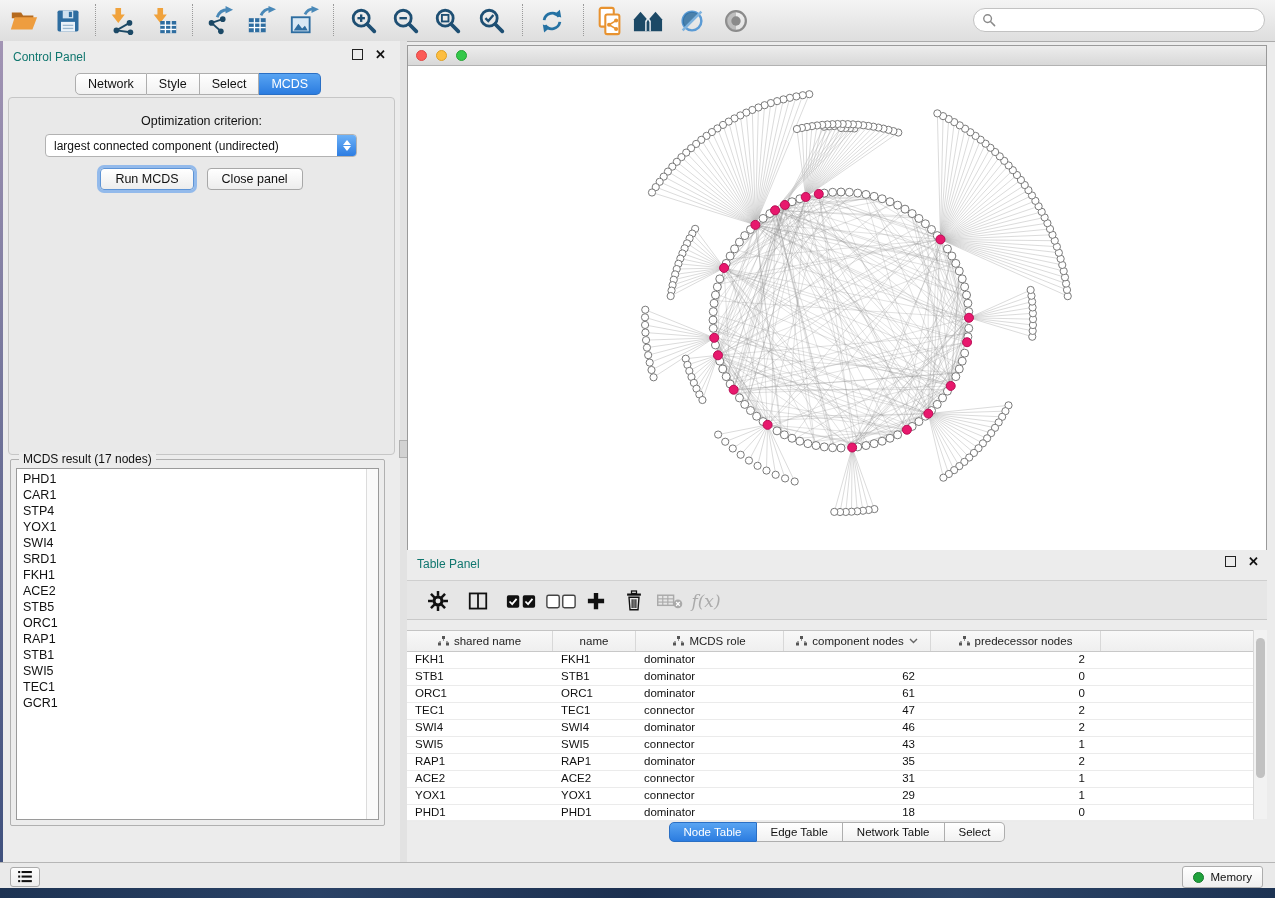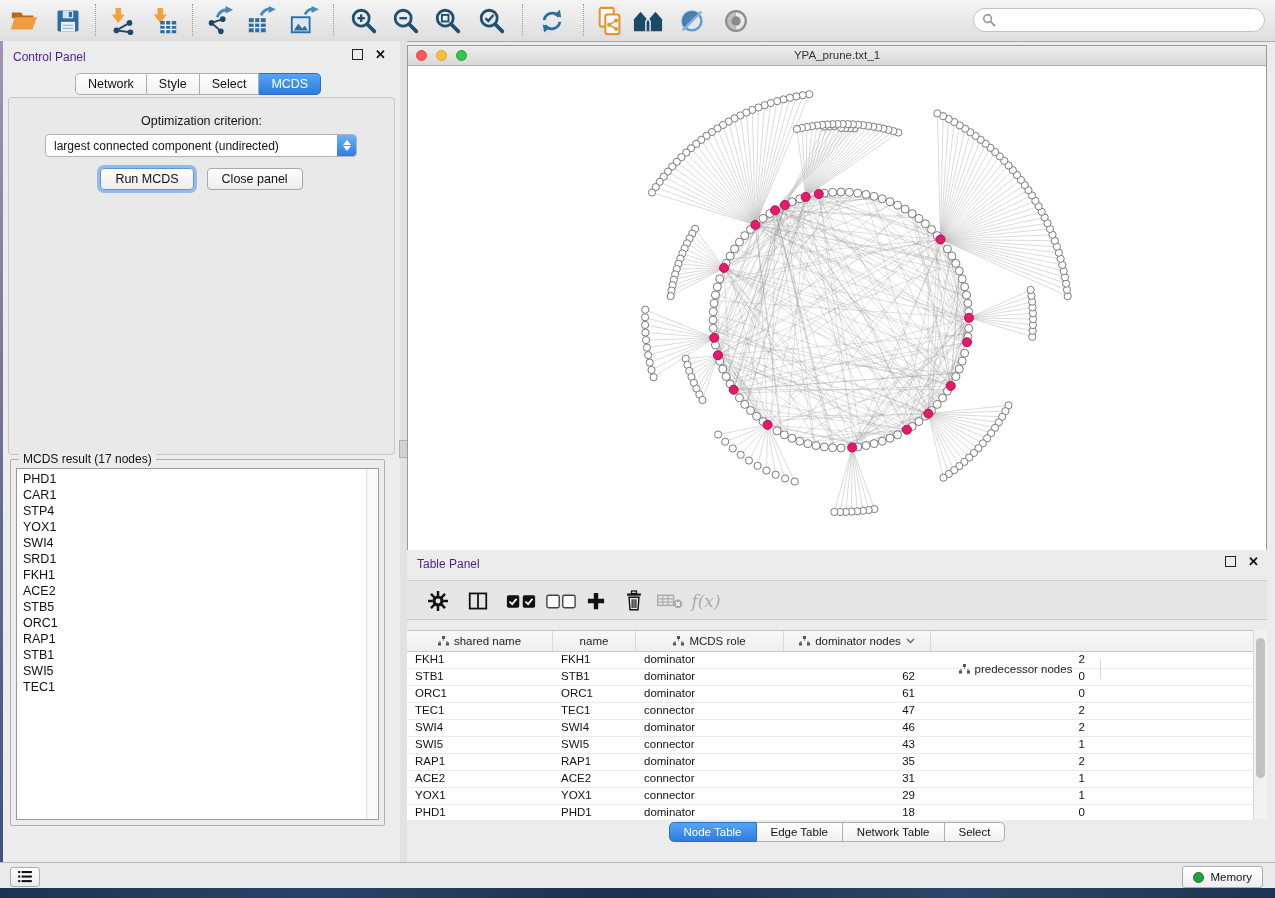--- a/index.html
+++ b/index.html
@@ -9,21 +9,21 @@
   #toolbar{left:0;top:0;width:1275px;height:41px;background:linear-gradient(#f4f4f4,#dedede);border-bottom:1px solid #ababab;}
   .tbi{position:absolute;top:5px;width:32px;height:32px;display:flex;align-items:center;justify-content:center;}
   .tbsep{position:absolute;top:4px;height:32px;border-left:1px dotted #9a9a9a;width:0;}
   #search-box{position:absolute;right:10px;top:8px;width:292px;height:24px;background:#fff;border:1px solid #c2c2c2;border-radius:12px;display:flex;align-items:center;padding-left:8px;box-sizing:border-box;}
   #search-box input{border:none;outline:none;background:transparent;font-size:12px;flex:1;font-family:"Liberation Sans",sans-serif;}
   
   #left-wall{left:0;top:41px;width:3px;height:847px;background:linear-gradient(#a294b4,#6b6f96,#3d4f7c);}
   #bottom-wall{left:0;top:888px;width:1275px;height:10px;background:linear-gradient(90deg,#1d3353,#2a4266 25%,#1c3050 50%,#2d4568 75%,#1d3353);}
   
   #control-panel{left:3px;top:41px;width:397px;height:821px;background:#ececec;}
-  .panel-title{font-size:12px;color:#4c1d95;}
+  .panel-title{font-size:12px;color:#0f766e;}
   .win-btns{position:absolute;right:10px;top:8px;display:flex;gap:12px;align-items:center;}
   .float-glyph{width:9px;height:9px;border:1.5px solid #222;display:inline-block;}
   .close-glyph{font-size:13px;font-weight:bold;color:#111;line-height:9px;}
   #cp-title{left:10px;top:9px;}
   #cp-tabs{left:72px;top:32px;display:flex;}
   .seg{border:1px solid #aeaeae;border-left:none;background:linear-gradient(#ffffff,#f1f1f1);padding:3px 12px;font-size:12.5px;color:#111;cursor:default;}
   .seg:first-child{border-left:1px solid #aeaeae;border-radius:5px 0 0 5px;}
   .seg:last-child{border-radius:0 5px 5px 0;}
   .seg.active{background:linear-gradient(#58a4f2,#2b7ce0);color:#fff;border-color:#2a6fc4;}
   #cp-body{left:5px;top:56px;width:385px;height:356px;background:#e9e9e9;border:1px solid #c6c6c6;border-radius:4px;}
@@ -268,35 +268,35 @@
           <li>SWI4</li>
           <li>SRD1</li>
           <li>FKH1</li>
           <li>ACE2</li>
           <li>STB5</li>
           <li>ORC1</li>
           <li>RAP1</li>
           <li>STB1</li>
           <li>SWI5</li>
           <li>TEC1</li>
+          <li>GCR1</li>
         </ul>
       <div id="result-scroll"></div>
     </div>
   </div>
 </div>
 
 <div id="v-divider" class="abs"></div>
 <div id="v-divider-handle" class="abs"></div>
 
 <div id="network-window" class="abs">
   <div id="net-titlebar" class="abs">
     <span class="light" style="left:8px;background:#fc5b57;border:1px solid #df4744;box-sizing:border-box"></span>
     <span class="light" style="left:28px;background:#fdbe41;border:1px solid #dfa123;box-sizing:border-box"></span>
     <span class="light" style="left:48px;background:#34c84a;border:1px solid #25a335;box-sizing:border-box"></span>
-    <div id="net-title" class="abs">YPA_prune.txt_1</div>
   </div>
   <svg id="graph" class="abs" style="left:0;top:19px" width="858" height="497" viewBox="0 0 858 497">
       <line x1="347.35128238606615" y1="159.87746233889354" x2="394.0085969279841" y2="133.08334614797047" stroke="#8f8f8f" stroke-opacity="0.38" stroke-width="0.7"></line>
       <line x1="347.35128238606615" y1="159.87746233889354" x2="309.49261403309083" y2="288.6143661493255" stroke="#8f8f8f" stroke-opacity="0.38" stroke-width="0.7"></line>
       <line x1="347.35128238606615" y1="159.87746233889354" x2="560.5792478417557" y2="265.36993346805485" stroke="#8f8f8f" stroke-opacity="0.38" stroke-width="0.7"></line>
       <line x1="347.35128238606615" y1="159.87746233889354" x2="372.88150869906207" y2="368.003393770714" stroke="#8f8f8f" stroke-opacity="0.38" stroke-width="0.7"></line>
       <line x1="347.35128238606615" y1="159.87746233889354" x2="307.1486911293658" y2="278.3548293838388" stroke="#8f8f8f" stroke-opacity="0.38" stroke-width="0.7"></line>
       <line x1="347.35128238606615" y1="159.87746233889354" x2="520.5596018906729" y2="348.3665685175742" stroke="#8f8f8f" stroke-opacity="0.38" stroke-width="0.7"></line>
       <line x1="347.35128238606615" y1="159.87746233889354" x2="543.3084540076686" y2="319.93107864834883" stroke="#8f8f8f" stroke-opacity="0.38" stroke-width="0.7"></line>
       <line x1="347.35128238606615" y1="159.87746233889354" x2="547.2091653080893" y2="197.20496076972057" stroke="#8f8f8f" stroke-opacity="0.38" stroke-width="0.7"></line>
@@ -1119,26 +1119,26 @@
         </div>
         <div class="th" style="width: 147px;">
           <svg width="11" height="10" viewBox="0 0 11 10">
             <g fill="#555">
               <rect x="4" y="0" width="3" height="3"></rect>
               <rect x="0" y="6.5" width="3" height="3"></rect>
               <rect x="8" y="6.5" width="3" height="3"></rect>
               <path d="M5.2 3v2H1.5v1.5h1V5h6v1.5h1V5H5.8V3z"></path>
             </g>
           </svg>
-          <span>dominator nodes</span>
+          <span>component nodes</span>
           <svg width="9" height="6" viewBox="0 0 9 6">
             <polyline points="1,1 4.5,4.5 8,1" fill="none" stroke="#666" stroke-width="1.4"></polyline>
           </svg>
         </div>
-        <div class="th" style="width: 170px; margin-top: 28px;">
+        <div class="th" style="width: 170px;">
           <svg width="11" height="10" viewBox="0 0 11 10">
             <g fill="#555">
               <rect x="4" y="0" width="3" height="3"></rect>
               <rect x="0" y="6.5" width="3" height="3"></rect>
               <rect x="8" y="6.5" width="3" height="3"></rect>
               <path d="M5.2 3v2H1.5v1.5h1V5h6v1.5h1V5H5.8V3z"></path>
             </g>
           </svg>
           <span>predecessor nodes</span>
         </div>

